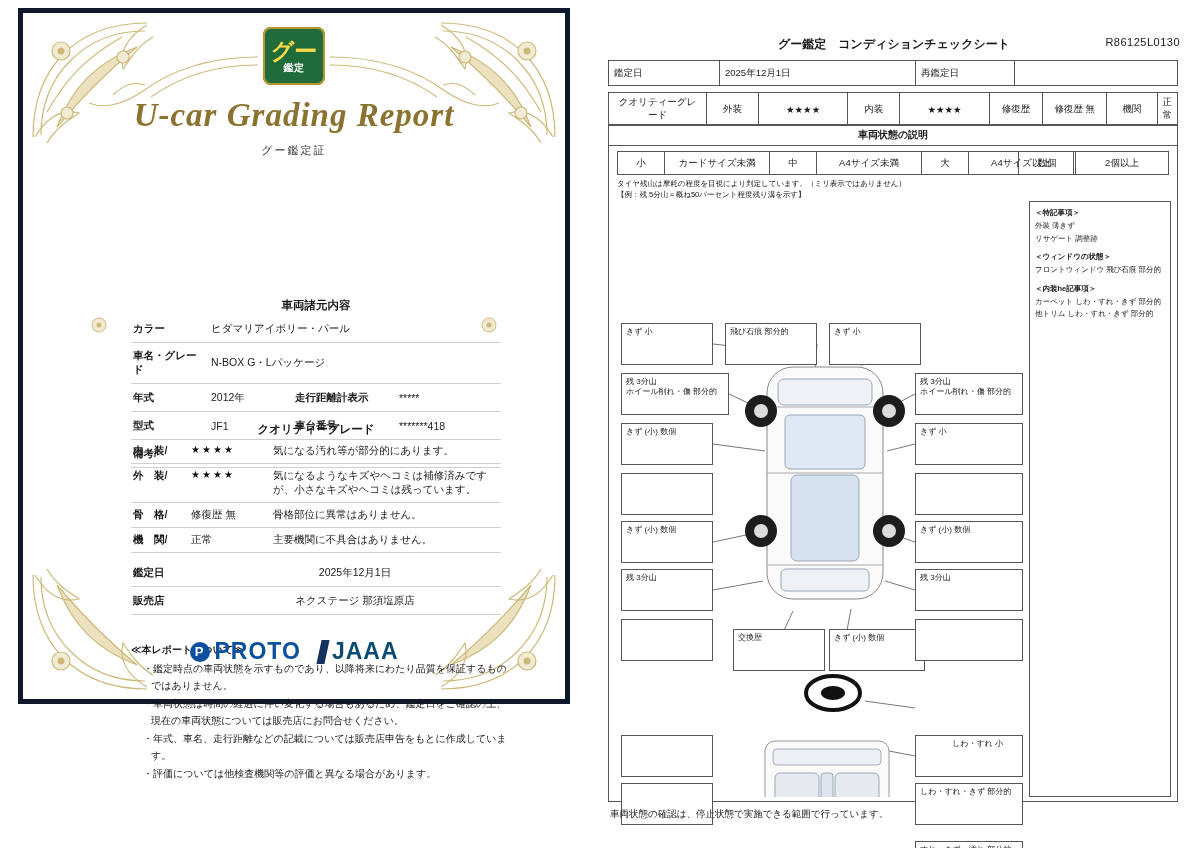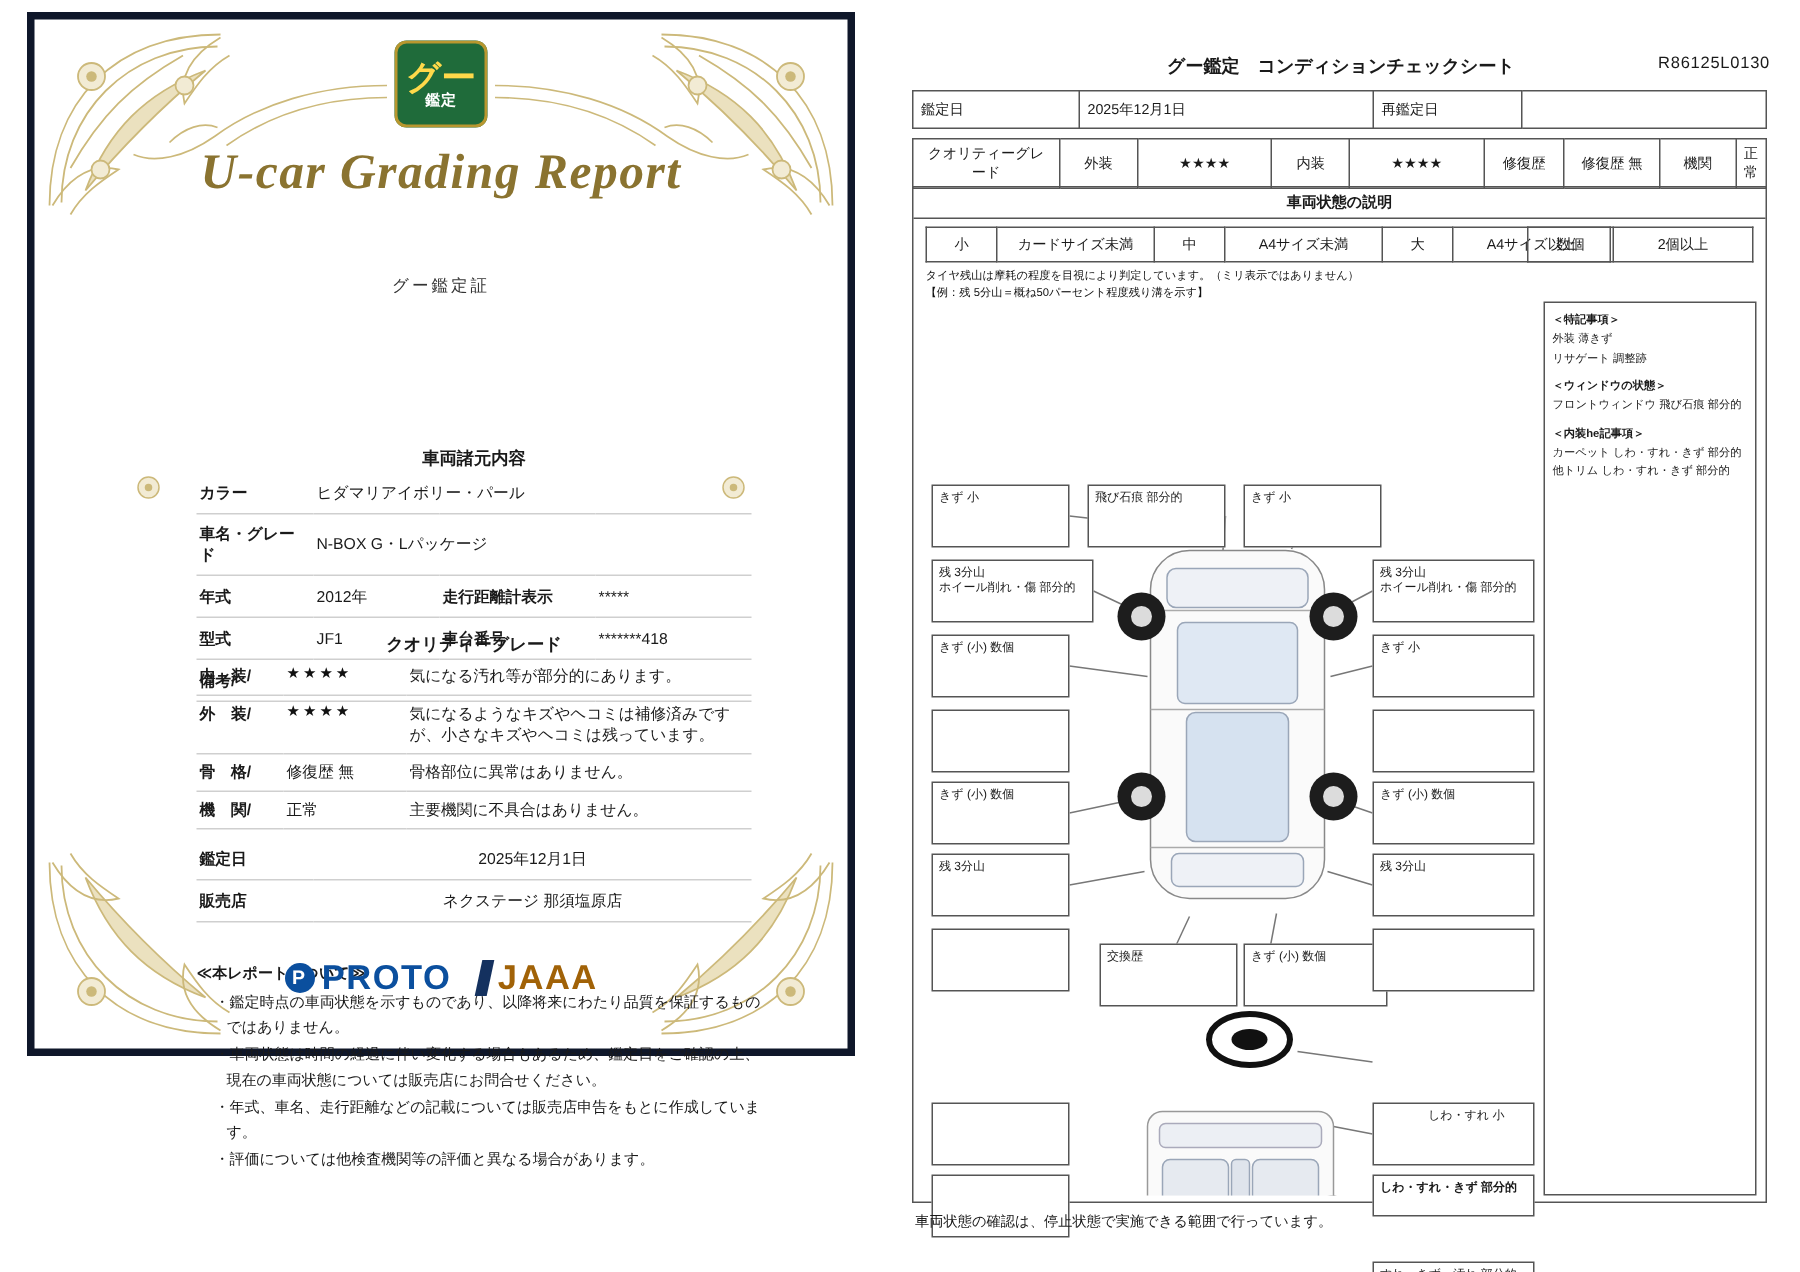--- a/index.html
+++ b/index.html
@@ -28,21 +28,21 @@
   .logo .badge .g{font-size:23px;}
   .logo .badge .k{font-size:10px;letter-spacing:.5px;color:#fff;}
   .title-script{
     position:absolute;left:0;right:0;top:84px;text-align:center;
     font-family:"Liberation Serif","DejaVu Serif",serif;
     font-style:italic;font-size:33px;color:#8a7330;letter-spacing:1px;
     font-weight:bold;
   }
   .title-sub{
     position:absolute;left:0;right:0;top:130px;text-align:center;
-    font-size:11px;color:#333;letter-spacing:2px;margin-top:40px;
+    font-size:11px;color:#333;letter-spacing:2px;
   }
   .lead{
     position:absolute;left:108px;top:158px;width:370px;
     font-size:10.5px;line-height:1.85;color:#222;
   }
   .sec-title{
     position:absolute;left:108px;width:370px;text-align:center;
     font-size:11.5px;font-weight:bold;
   }
   .spec-table{
@@ -66,21 +66,21 @@
   }
   .notes .nt-h{font-weight:bold;margin-bottom:2px;}
   .notes ul{margin:0;padding-left:12px;list-style:none;}
   .notes li{margin-bottom:1px;text-indent:-8px;padding-left:8px;}
   .brands{
     position:absolute;left:0;right:0;bottom:34px;display:flex;
     align-items:center;justify-content:center;gap:18px;
   }
   .proto{display:flex;align-items:center;gap:5px;color:#0b4f9e;font-weight:bold;font-size:23px;letter-spacing:1px;}
   .proto .circ{width:20px;height:20px;border-radius:50%;background:#0b4f9e;color:#fff;font-size:13px;display:flex;align-items:center;justify-content:center;}
-  .jaaa{display:flex;align-items:center;gap:5px;color:#a16207;font-weight:bold;font-size:23px;letter-spacing:1px;}
+  .jaaa{display:flex;align-items:center;gap:5px;color:#0c4a6e;font-weight:bold;font-size:23px;letter-spacing:1px;}
   .jaaa .bar{width:8px;height:24px;background:#14315f;transform:skewX(-12deg);}
 
   
   .right{position:absolute;left:604px;top:8px;width:580px;height:830px;}
   .r-title{position:absolute;left:0;right:0;top:28px;text-align:center;font-size:12px;font-weight:bold;}
   .r-code{position:absolute;right:4px;top:28px;font-size:11px;letter-spacing:.5px;}
   .tbl{border-collapse:collapse;font-size:9.5px;}
   .tbl td{border:1px solid #555;padding:3px 5px;height:16px;}
   .hdr-t{position:absolute;left:4px;top:52px;width:570px;}
   .hdr-t td{height:18px;}
@@ -462,21 +462,21 @@
       <div class="cell" style="left:300px;top:368px;width:108px;height:42px;">残 3分山</div>
 
       <div class="cell" style="left:6px;top:418px;width:92px;height:42px;"></div>
       <div class="cell" style="left:118px;top:428px;width:92px;height:42px;">交換歴</div>
       <div class="cell" style="left:214px;top:428px;width:96px;height:42px;">きず (小) 数個</div>
       <div class="cell" style="left:300px;top:418px;width:108px;height:42px;"></div>
 
       <div class="cell" style="left:6px;top:534px;width:92px;height:42px;"></div>
       <div class="cell" style="left:300px;top:534px;width:108px;height:42px;padding-left:36px;">しわ・すれ 小</div>
       <div class="cell" style="left:6px;top:582px;width:92px;height:42px;"></div>
-      <div class="cell" style="left:300px;top:582px;width:108px;height:28px;font-weight:bold;">しわ・すれ・きず 部分的</div>
+      <div class="cell" style="left:300px;top:582px;width:108px;height:42px;">しわ・すれ・きず 部分的</div>
       <div class="cell" style="left:300px;top:640px;width:108px;height:42px;">すれ・きず・汚れ 部分的</div>
     </div>
 
     <div class="remark">
       <div class="rh">＜特記事項＞</div>
       <div>外装 薄きず</div>
       <div>リサゲート 調整跡</div>
       <div class="rh" style="margin-top:6px;">＜ウィンドウの状態＞</div>
       <div>フロントウィンドウ 飛び石痕 部分的</div>
       <div class="rh" style="margin-top:6px;">＜内装he記事項＞</div>

